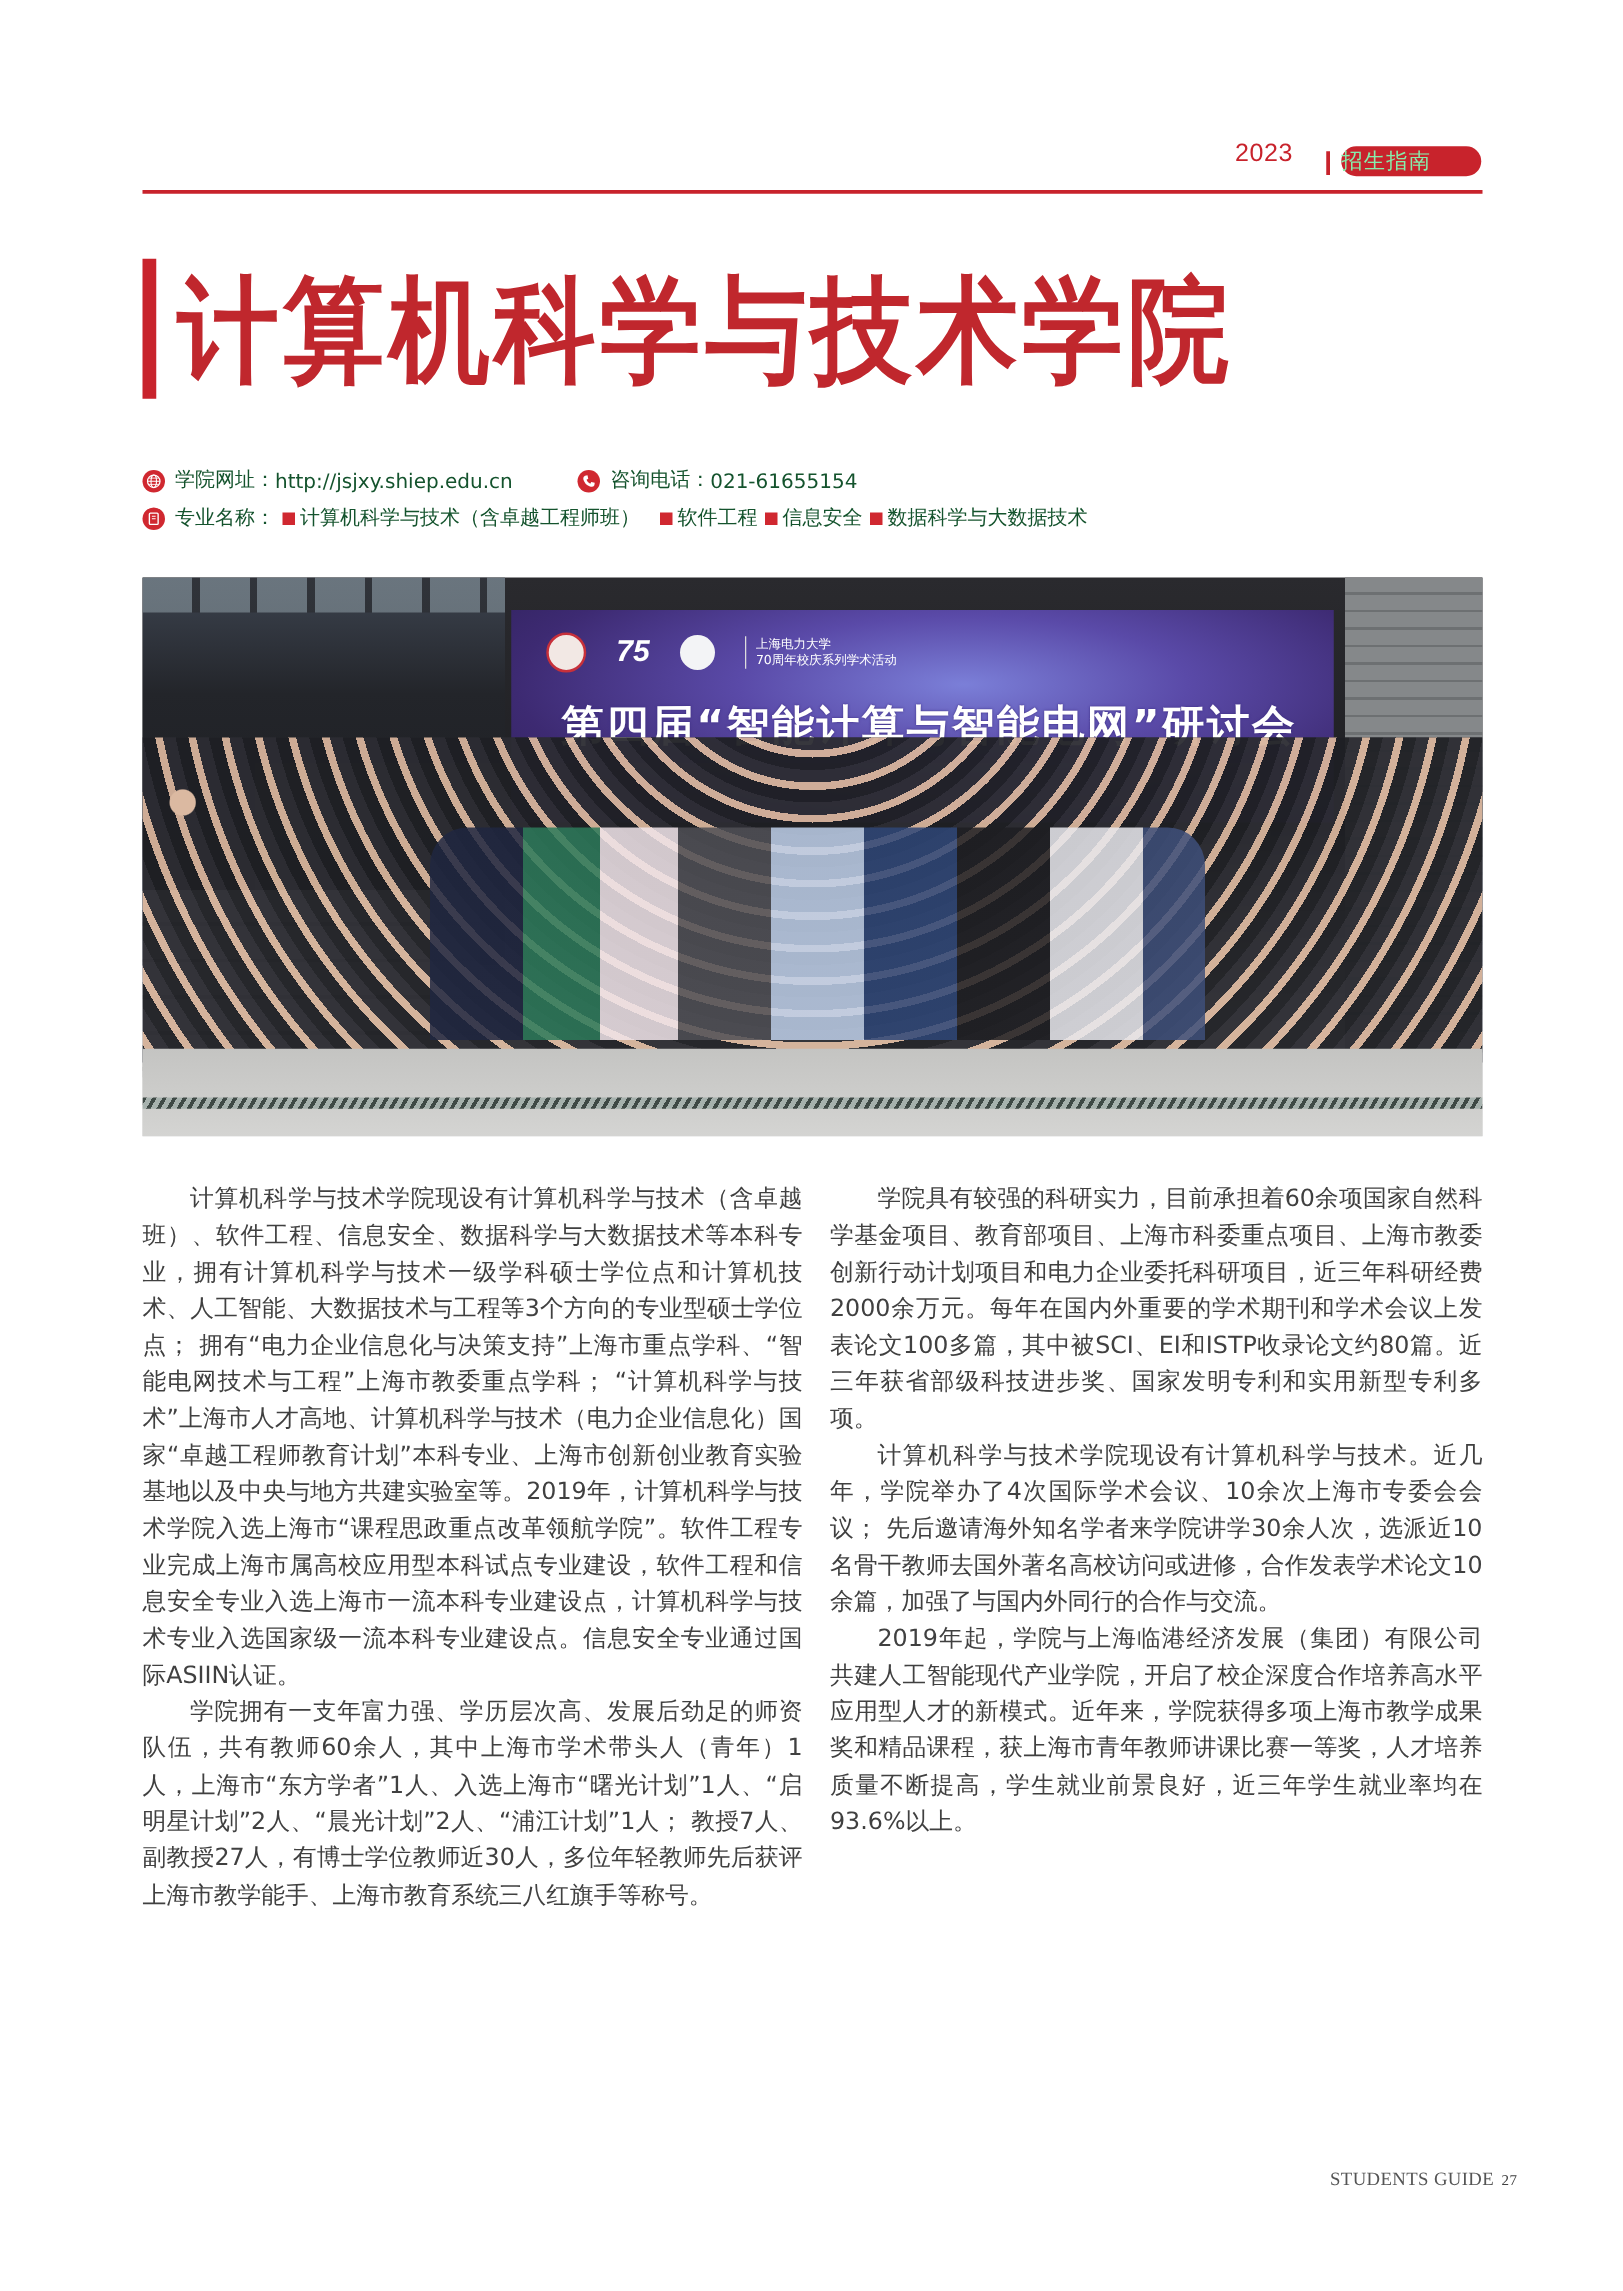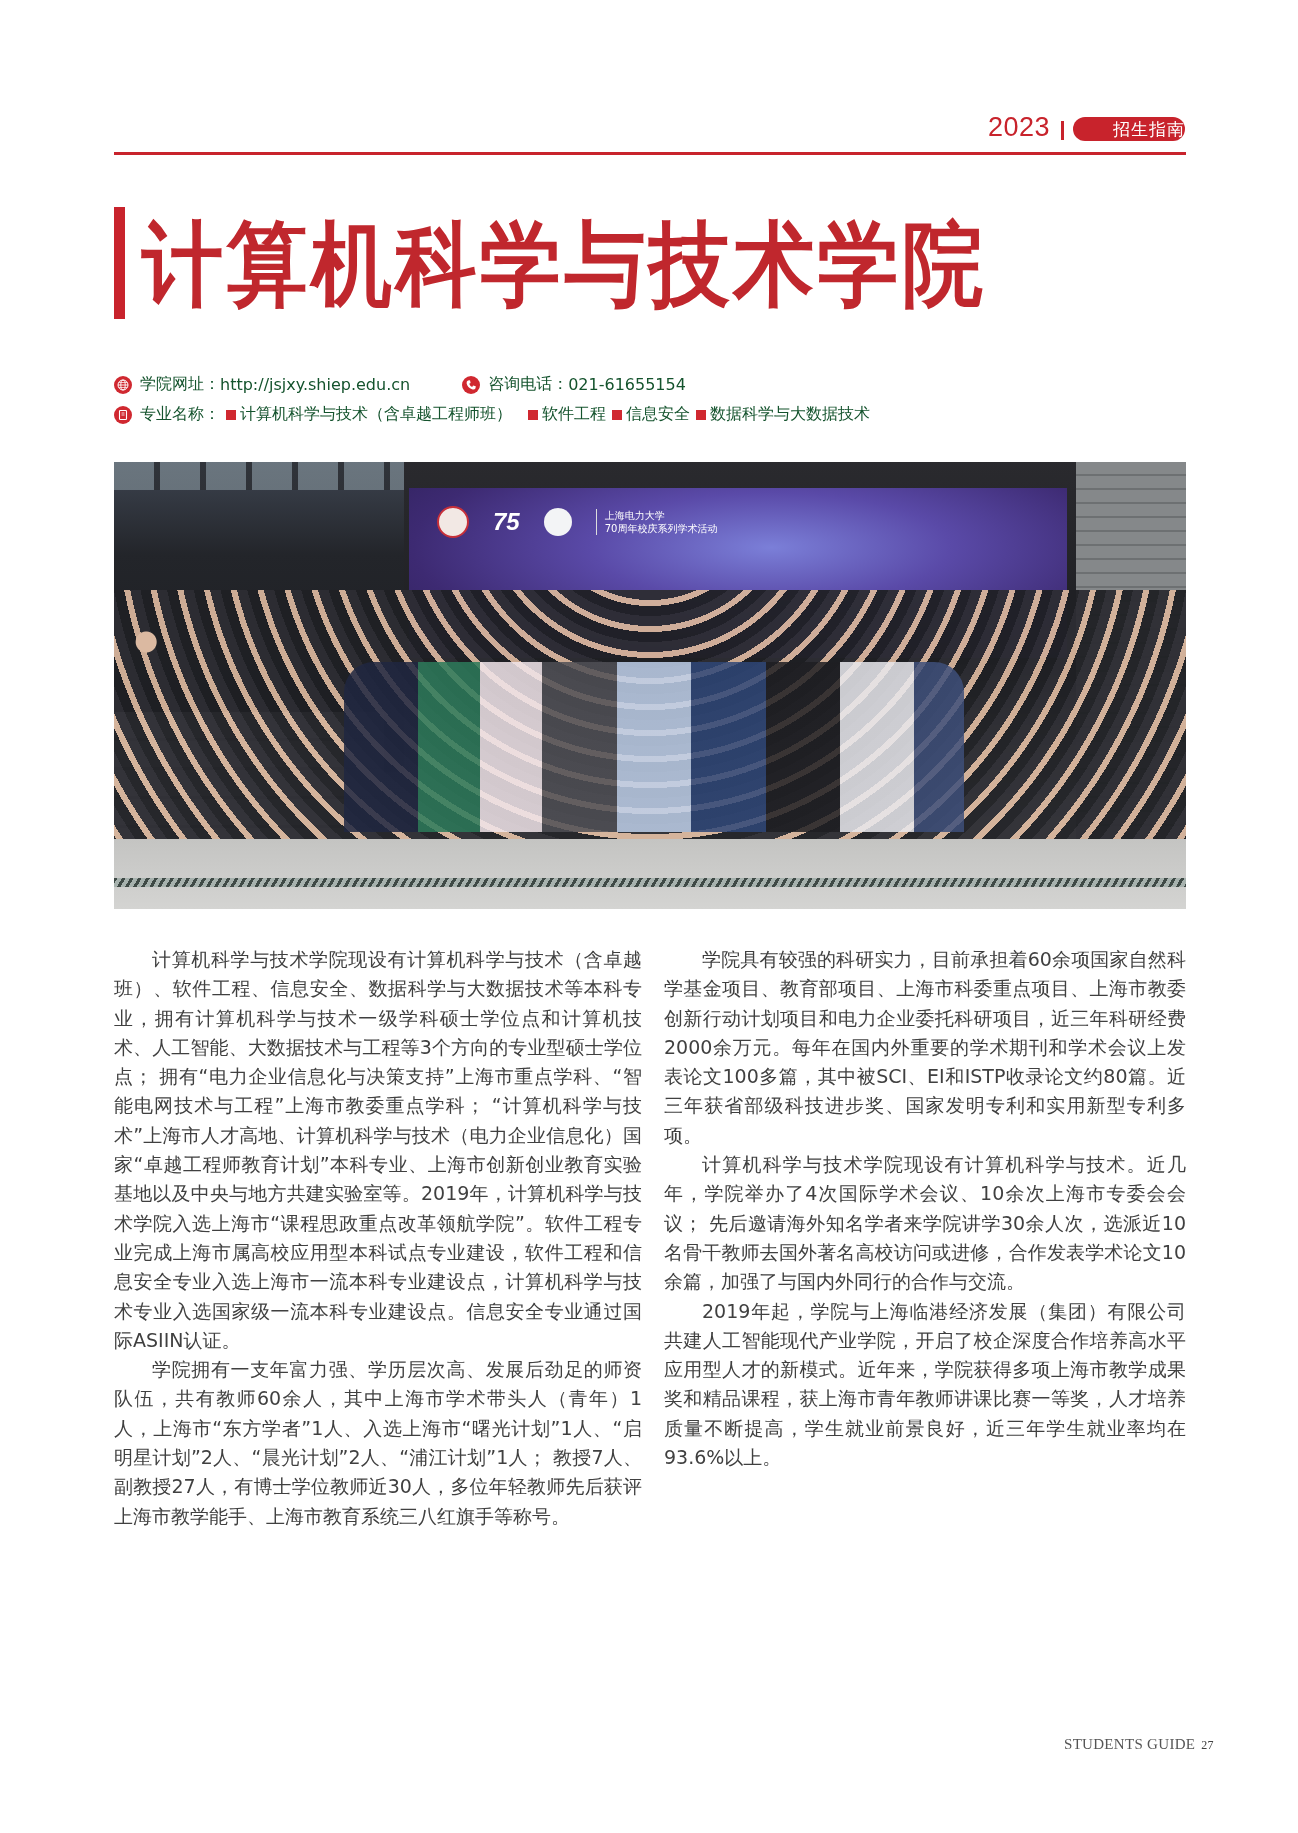--- a/index.html
+++ b/index.html
@@ -1,24 +1,24 @@
 <!DOCTYPE html>
 <html><head>
 <meta charset="utf-8">
 <style>
   html, body { margin: 0; padding: 0; background: #ffffff; }
   body { width: 1298px; height: 1833px; position: relative; overflow: hidden;
          font-family: "DejaVu Sans", "Liberation Sans", sans-serif; color: #3a3a3a; }
   .abs { position: absolute; }
 
   
-  .hdr-year { left: 988px; top: 112px; font-family: "Liberation Sans", sans-serif; font-size: 27px; color: #c8232c; letter-spacing: 0.5px; }
+  .hdr-year { left: 988px; top: 112px; font-family: "Liberation Sans", sans-serif; font-size: 20px; color: #c8232c; letter-spacing: 0.5px; }
   .hdr-sep { left: 1061px; top: 121px; width: 3px; height: 19px; background: #c8232c; }
   .hdr-pill { left: 1073px; top: 117px; width: 112px; height: 24px; border-radius: 12px; background: #c8232c;
-              color: #ffffff; font-size: 17px; line-height: 24px; text-align: right; letter-spacing: 1px; }
+              color: #86efac; font-size: 17px; line-height: 24px; text-align: left; letter-spacing: 1px; }
   .hdr-rule { left: 114px; top: 152px; width: 1072px; height: 3px; background: #c8232c; }
 
   
   .title-bar { left: 114px; top: 207px; width: 11px; height: 112px; background: #c8232c; }
   .title { left: 142px; top: 212px; font-family: "DejaVu Serif", "Liberation Serif", serif; font-size: 92px;
            font-weight: bold; color: #c0272d; letter-spacing: 4px; line-height: 104px; white-space: nowrap;
            transform: scaleX(0.88); transform-origin: left top; }
 
   
   .info { left: 114px; font-size: 16px; color: #14532d; white-space: nowrap; display: flex; align-items: center; }
@@ -133,20 +133,21 @@
   <div class="banner">
     <div class="banner-logos">
       <div class="logo-c"></div>
       <div class="logo-75">75</div>
       <div class="logo-c2"></div>
       <div class="banner-sub">
         <div>上海电力大学</div>
         <div>70周年校庆系列学术活动</div>
       </div>
     </div>
+    <div class="banner-title">第四届“智能计算与智能电网”研讨会</div>
   </div>
   <div class="steps"></div>
   <div class="crowd"></div>
   <div class="front"></div>
   <div class="ground"></div>
   <div class="drain"></div>
 </div>
 
 <div class="abs col col-1">
   <p>计算机科学与技术学院现设有计算机科学与技术（含卓越班）、软件工程、信息安全、数据科学与大数据技术等本科专业，拥有计算机科学与技术一级学科硕士学位点和计算机技术、人工智能、大数据技术与工程等3个方向的专业型硕士学位点； 拥有“电力企业信息化与决策支持”上海市重点学科、“智能电网技术与工程”上海市教委重点学科； “计算机科学与技术”上海市人才高地、计算机科学与技术（电力企业信息化）国家“卓越工程师教育计划”本科专业、上海市创新创业教育实验基地以及中央与地方共建实验室等。2019年，计算机科学与技术学院入选上海市“课程思政重点改革领航学院”。软件工程专业完成上海市属高校应用型本科试点专业建设，软件工程和信息安全专业入选上海市一流本科专业建设点，计算机科学与技术专业入选国家级一流本科专业建设点。信息安全专业通过国际ASIIN认证。</p>

